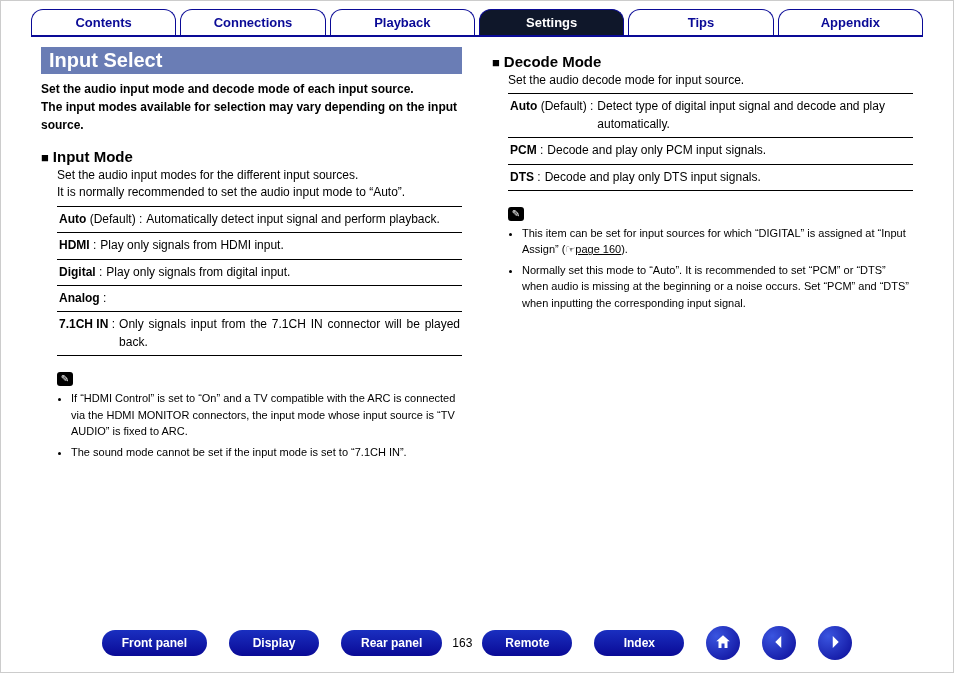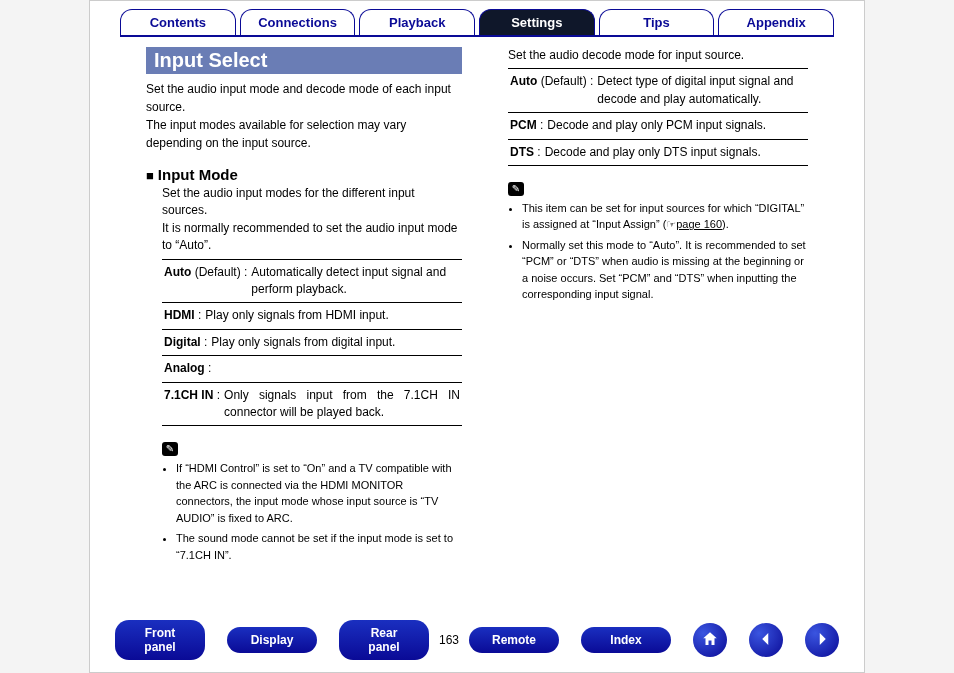--- a/index.html
+++ b/index.html
@@ -6,21 +6,21 @@
   body {
     margin: 0;
     font-family: Arial, Helvetica, sans-serif;
     font-size: 12px;
     color: #000;
     background: #f4f4f4;
     display: flex;
     justify-content: center;
   }
   .page {
-    width: 776px;
+    width: 954px;
     height: 673px;
     background: #fff;
     position: relative;
     border: 1px solid #ccc;
   }
   
   .tabs {
     display: flex;
     gap: 4px;
     padding: 8px 30px 0 30px;
@@ -47,38 +47,39 @@
   }
   .tabs-underline {
     height: 2px;
     background: #0a0a96;
     margin: 0 30px 10px 30px;
   }
   
   .content {
     display: flex;
     gap: 30px;
-    padding: 0 56px;
+    padding: 0 40px;
   }
   .col {
     flex: 1;
     min-width: 0;
   }
   .title-bar {
     background: #6a7db5;
     color: #fff;
     font-weight: bold;
     font-size: 20px;
     padding: 2px 8px;
     margin-bottom: 6px;
   }
   .intro {
     font-size: 12px;
     line-height: 1.5;
     margin-bottom: 14px;
+    font-weight: bold;
   }
   .subhead {
     font-weight: bold;
     font-size: 15px;
     margin: 6px 0 2px 0;
   }
   .subhead::before {
     content: "■";
     font-size: 13px;
     margin-right: 4px;
@@ -205,20 +206,21 @@
     </div>
 
     <div class="note-icon">✎</div>
     <ul class="note-list">
       <li>If “HDMI Control” is set to “On” and a TV compatible with the ARC is connected via the HDMI MONITOR connectors, the input mode whose input source is “TV AUDIO” is fixed to ARC.</li>
       <li>The sound mode cannot be set if the input mode is set to “7.1CH IN”.</li>
     </ul>
   </div>
 
   <div class="col">
+    <div class="subhead">Decode Mode</div>
     <div class="subdesc">Set the audio decode mode for input source.</div>
 
     <div class="opt-list">
       <div class="opt">
         <span class="opt-name">Auto</span><span class="opt-sep"> (Default) </span>: <span class="opt-desc" style="margin-left:4px">Detect type of digital input signal and decode and play automatically.</span>
       </div>
       <div class="opt">
         <span class="opt-name">PCM</span><span class="opt-sep"> </span>: <span class="opt-desc" style="margin-left:4px">Decode and play only PCM input signals.</span>
       </div>
       <div class="opt">

